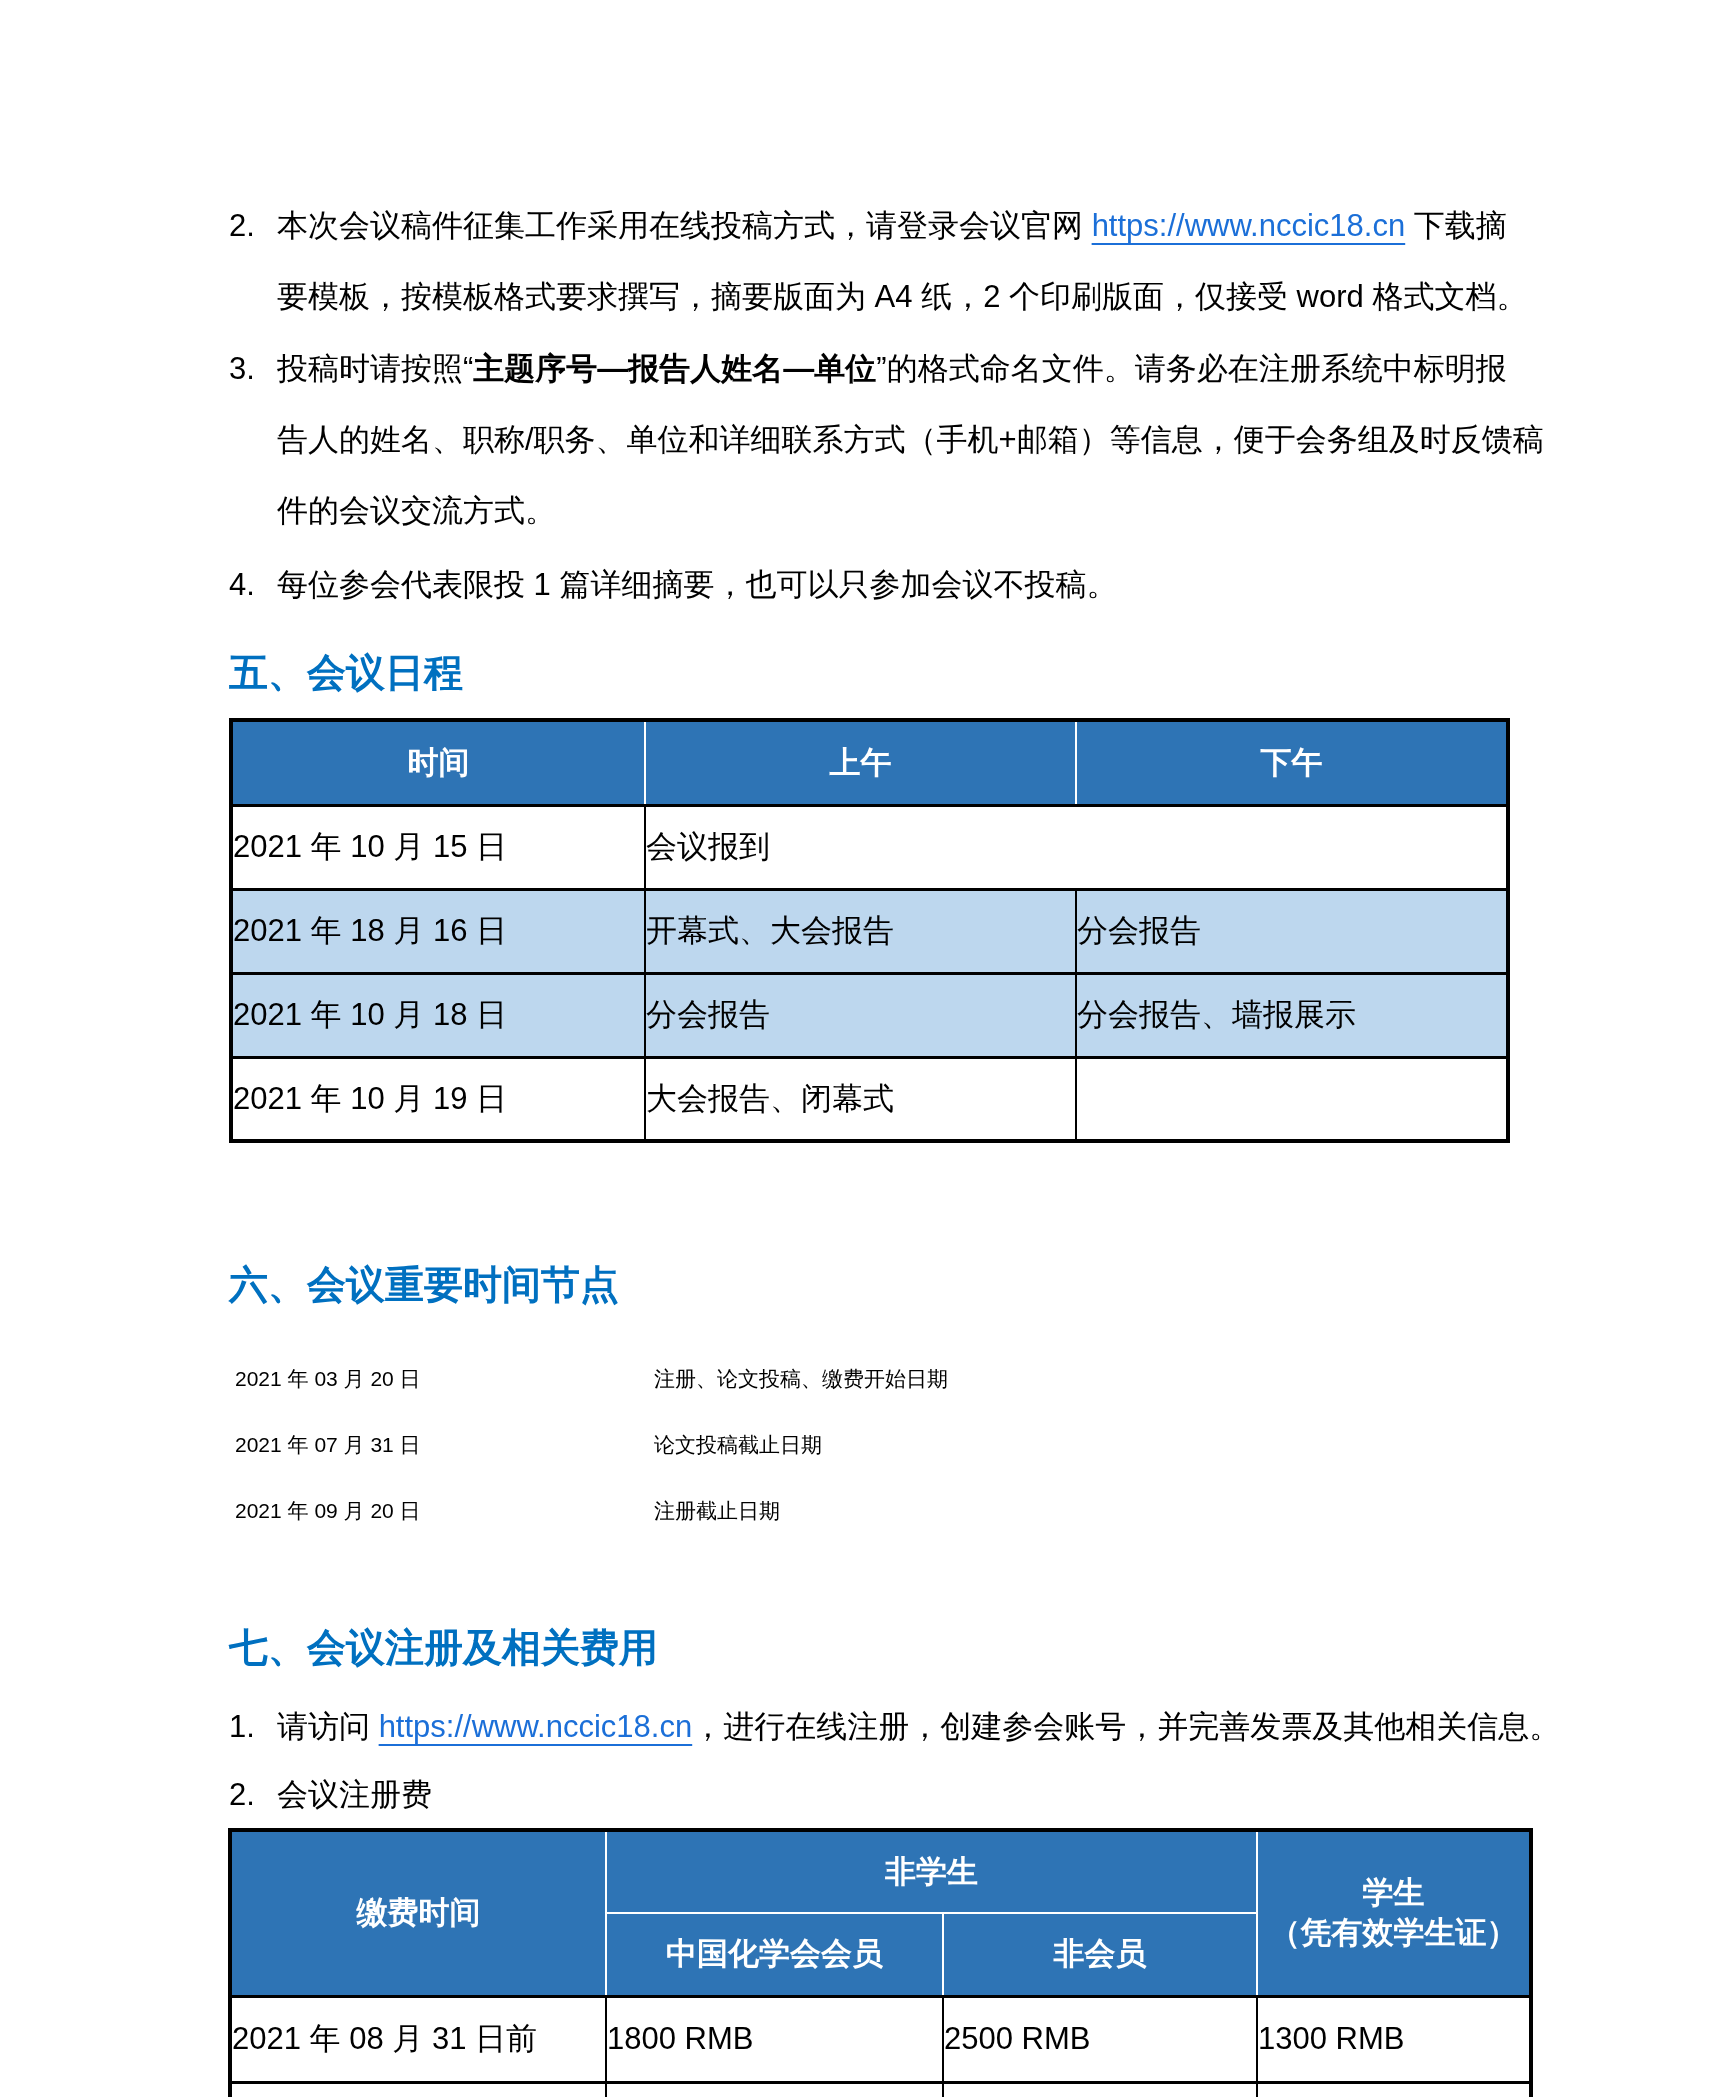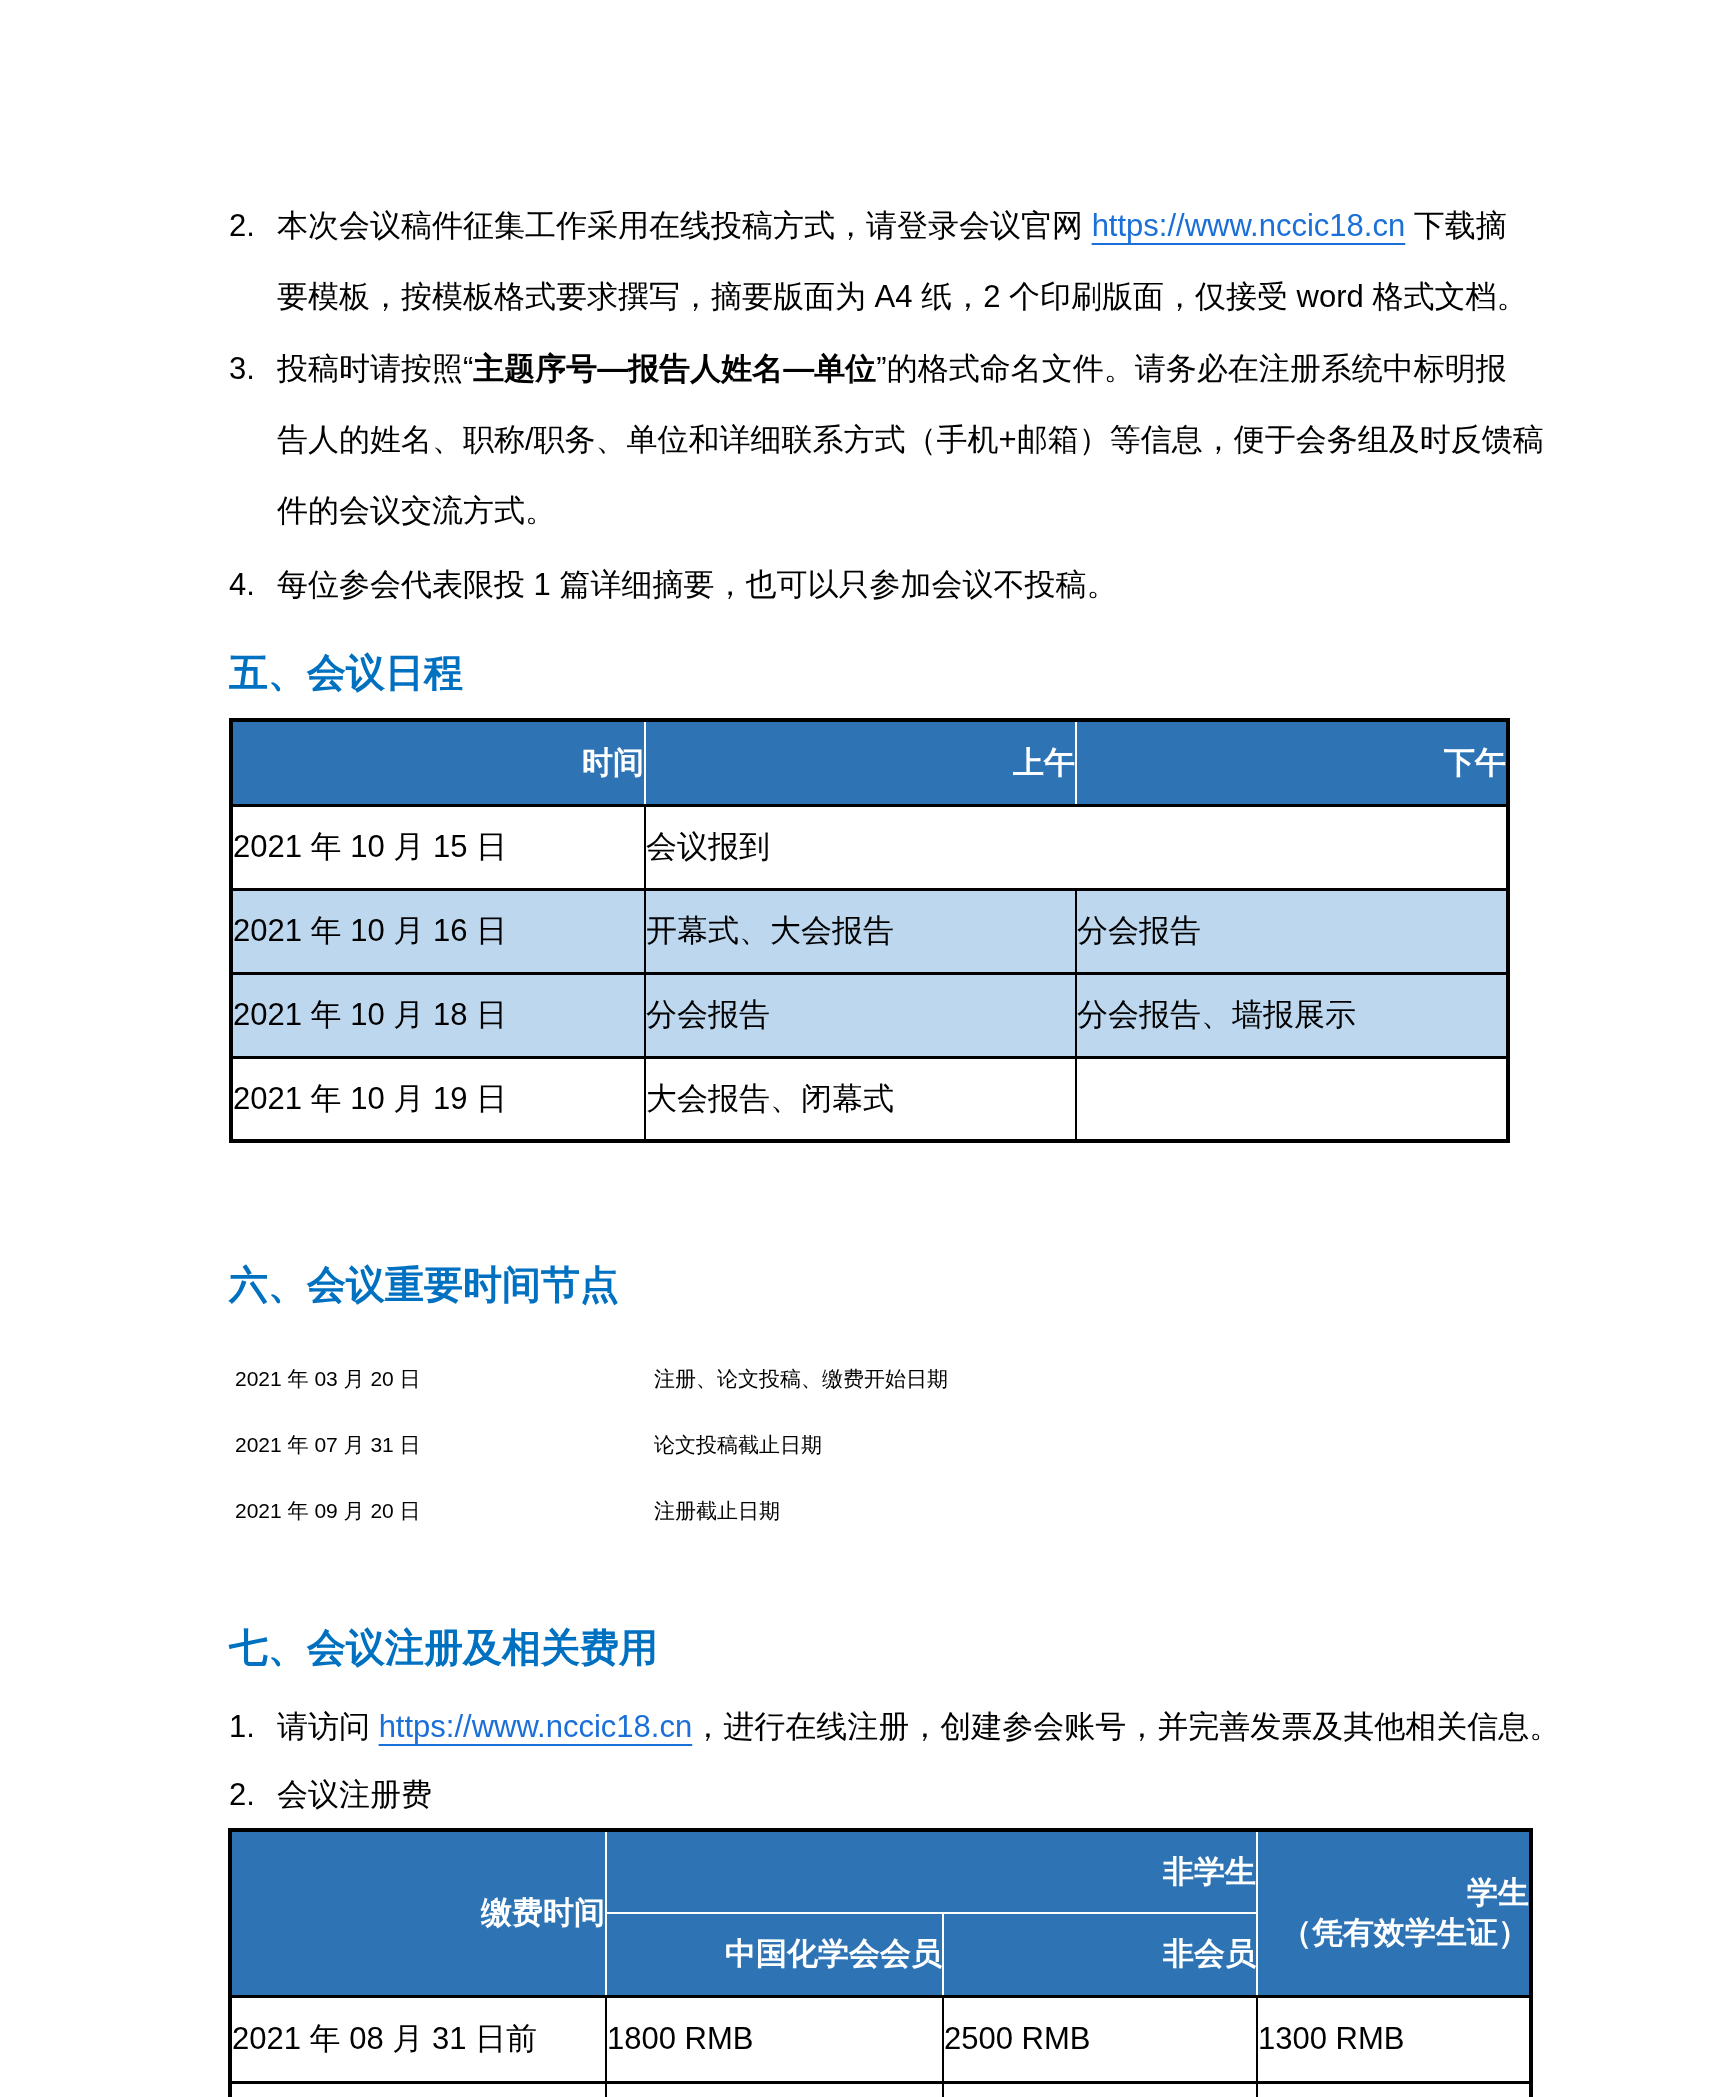--- a/index.html
+++ b/index.html
@@ -12,21 +12,21 @@
   .li .num{position:absolute;left:0;top:0;line-height:71px;}
   .li .li-body{margin-left:48px;}
   .line{line-height:71px;white-space:nowrap;}
   .bold{font-weight:700;}
   a.link{color:#1B6FD8;text-decoration:underline;text-decoration-thickness:2.1px;text-underline-offset:6.7px;cursor:pointer;}
   
   .heading{position:absolute;left:229px;font-size:39px;font-weight:700;color:#0070C0;line-height:47px;white-space:nowrap;}
   
   .tbl{position:absolute;border-collapse:collapse;table-layout:fixed;font-size:31px;border:4.6px solid #000;}
   .tbl th{
-    background:#2E74B5;color:#ffffff;font-weight:700;text-align:right;vertical-align:middle;padding:0;
+    background:#2E74B5;color:#ffffff;font-weight:700;text-align:center;vertical-align:middle;padding:0;
     border-left:2.5px solid #ffffff;border-right:2.5px solid #ffffff;border-bottom:3.8px solid #000;
   }
   .tbl td{
     border:2.1px solid #000;border-top-width:3.8px;border-bottom-width:3.8px;
     vertical-align:middle;padding:0;background:#ffffff;
   }
   tr.zebra td{background:#BDD7EE;}
   .schedule tr.head{height:85px;}
   .schedule tr.r{height:84px;}
   .fees tr.h1{height:83px;}
@@ -82,21 +82,21 @@
         <tr class="head">
       <th>时间</th>
       <th>上午</th>
       <th>下午</th>
     </tr>
     <tr class="r">
       <td>2021 年 10 月 15 日</td>
       <td colspan="2">会议报到</td>
     </tr>
     <tr class="r zebra">
-      <td>2021 年 10 月 16 日</td>
+      <td>2021 年 18 月 16 日</td>
       <td>开幕式、大会报告</td>
       <td>分会报告</td>
     </tr>
     <tr class="r zebra">
       <td>2021 年 10 月 18 日</td>
       <td>分会报告</td>
       <td>分会报告、墙报展示</td>
     </tr>
     <tr class="r">
       <td>2021 年 10 月 19 日</td>

